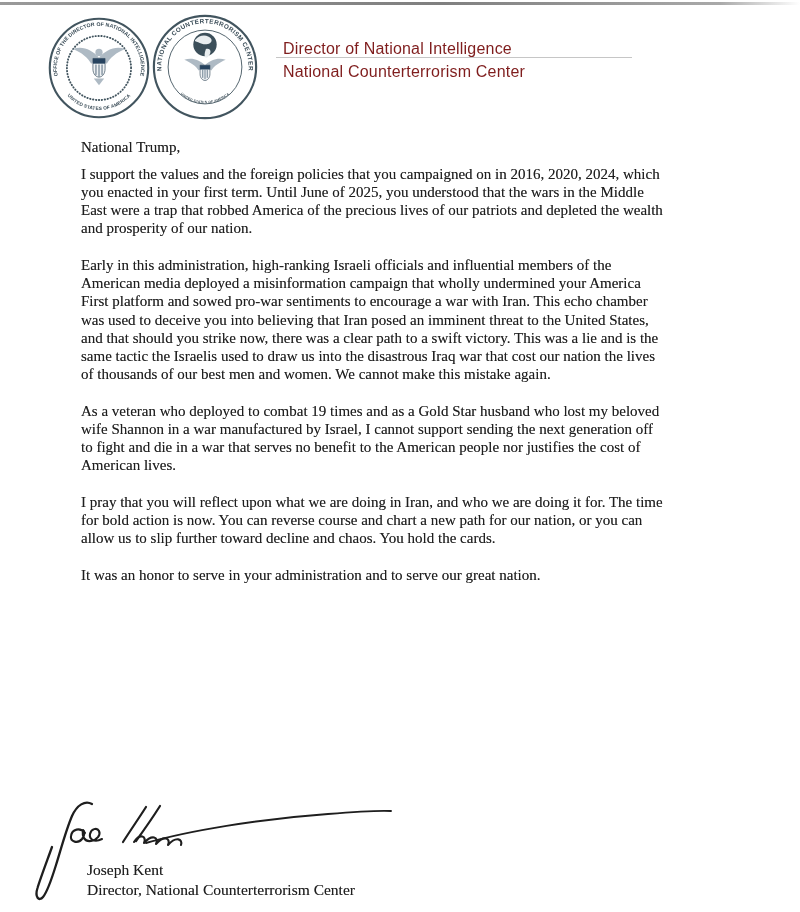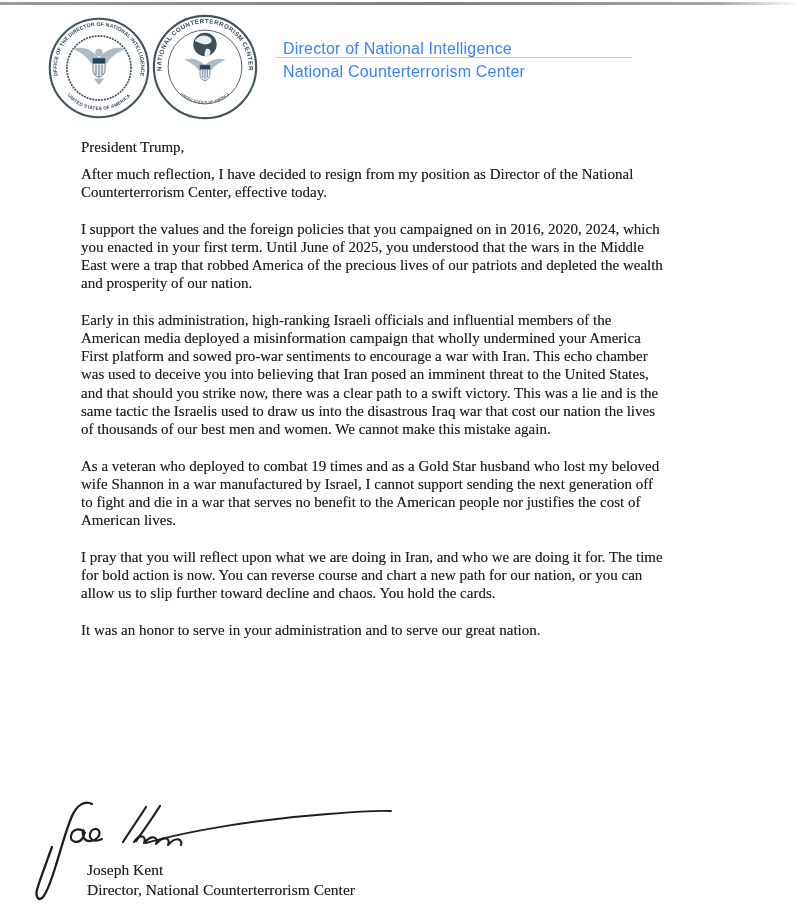--- a/index.html
+++ b/index.html
@@ -8,21 +8,21 @@
     font-family:"Liberation Serif", serif;
   }
   .top-rule {
     position:absolute; top:2px; left:0; width:800px; height:3px;
     background:linear-gradient(to right, #9a9a9a, #7f7f7f 55%, #a9a9a9 90%, rgba(170,170,170,0));
   }
   .seal { position:absolute; }
   .seal-odni { left:47px; top:16px; width:104px; height:104px; }
   .seal-nctc { left:151px; top:13px; width:108px; height:108px; }
   .letterhead-line {
-    position:absolute; left:283px; color:#3b82f6;
+    position:absolute; left:283px; color:#7f1d1d;
     font-family:"Liberation Sans", sans-serif; font-size:16px; line-height:20px;
     letter-spacing:0.2px;
   }
   .letterhead-line1 { top:39px; }
   .letterhead-line2 { top:62px; }
   .letterhead-underline {
     position:absolute; left:276px; top:57px; width:356px; height:0;
     border-top:1.5px solid #c6c6c6;
   }
   .letter {
@@ -96,23 +96,21 @@
     <rect x="54.5" y="58" width="11" height="4.8" fill="#27435f"></rect>
     <path d="M57.5,63 v9 M60,63 v10.5 M62.5,63 v9" stroke="#51677a" stroke-width="0.9" fill="none"></path>
   </g>
 </svg>
 
 <div class="letterhead-underline"></div>
 <div class="letterhead-line letterhead-line1">Director of National Intelligence</div>
 <div class="letterhead-line letterhead-line2">National Counterterrorism Center</div>
 
 <div class="letter">
-  <p class="salutation">President Trump,</p>
-  <p>After much reflection, I have decided to resign from my position as Director of the National
-Counterterrorism Center, effective today.</p>
+  <p class="salutation">National Trump,</p>
   <p>I support the values and the foreign policies that you campaigned on in 2016, 2020, 2024, which
 you enacted in your first term. Until June of 2025, you understood that the wars in the Middle
 East were a trap that robbed America of the precious lives of our patriots and depleted the wealth
 and prosperity of our nation.</p>
   <p>Early in this administration, high-ranking Israeli officials and influential members of the
 American media deployed a misinformation campaign that wholly undermined your America
 First platform and sowed pro-war sentiments to encourage a war with Iran. This echo chamber
 was used to deceive you into believing that Iran posed an imminent threat to the United States,
 and that should you strike now, there was a clear path to a swift victory. This was a lie and is the
 same tactic the Israelis used to draw us into the disastrous Iraq war that cost our nation the lives

